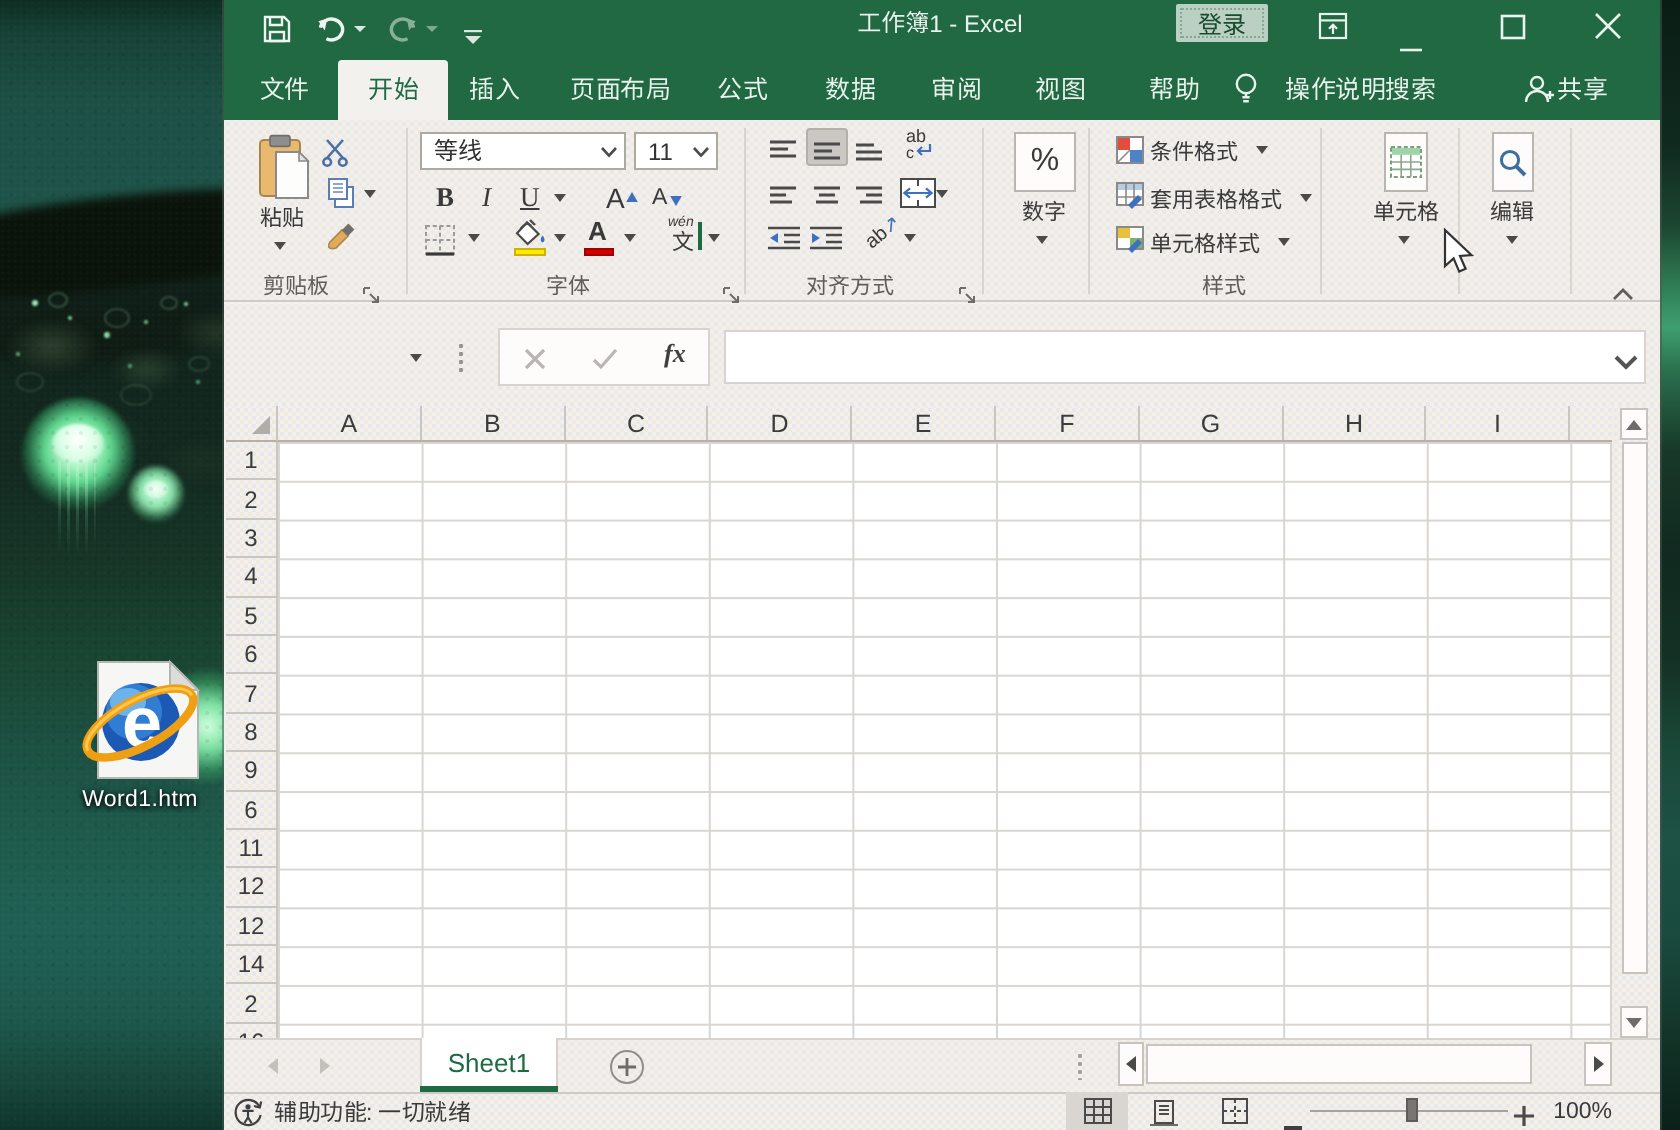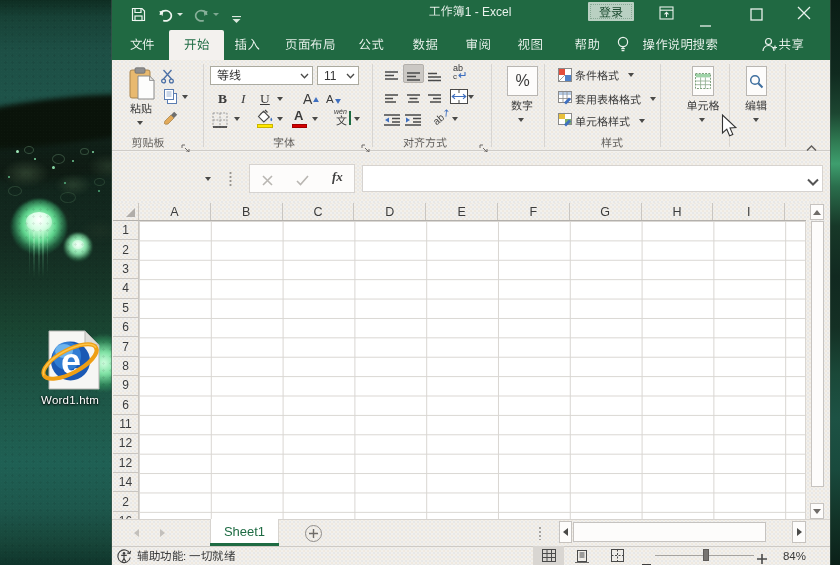--- a/index.html
+++ b/index.html
@@ -817,21 +817,21 @@
         <path d="M0 2 h9" stroke="#3f3f3f" stroke-width="2"></path>
       </svg>
   </div>
   <div class="abs" style="left:655px;top:554.5px;width:99px;height:1.4px;background:#a6a39f;"></div>
   <div class="abs" style="left:703px;top:549px;width:6px;height:12px;background:#787572;border:1px solid #5f5c59;"></div>
   <div class="abs" style="left:757px;top:550px;">
     <svg width="10" height="10" viewBox="0 0 10 10">
         <path d="M5 0 v10 M0 5 h10" stroke="#4a4a4a" stroke-width="1.6"></path>
       </svg>
   </div>
-  <div class="abs sb-text" style="left:806px;top:550px;transform:translateX(-100%);">84%</div>
+  <div class="abs sb-text" style="left:806px;top:550px;transform:translateX(-100%);">100%</div>
 
   <div class="abs cursor">
     <svg width="17" height="24" viewBox="0 0 17 24">
       <path d="M1.5 1 L1.5 19 L5.8 15.2 L8.6 21.8 L11.8 20.4 L9 14 L14.8 13.6 Z" fill="#fff" stroke="#333" stroke-width="1.1" stroke-linejoin="miter"></path>
     </svg>
   </div>
 
 </div>
 
 </body></html>

